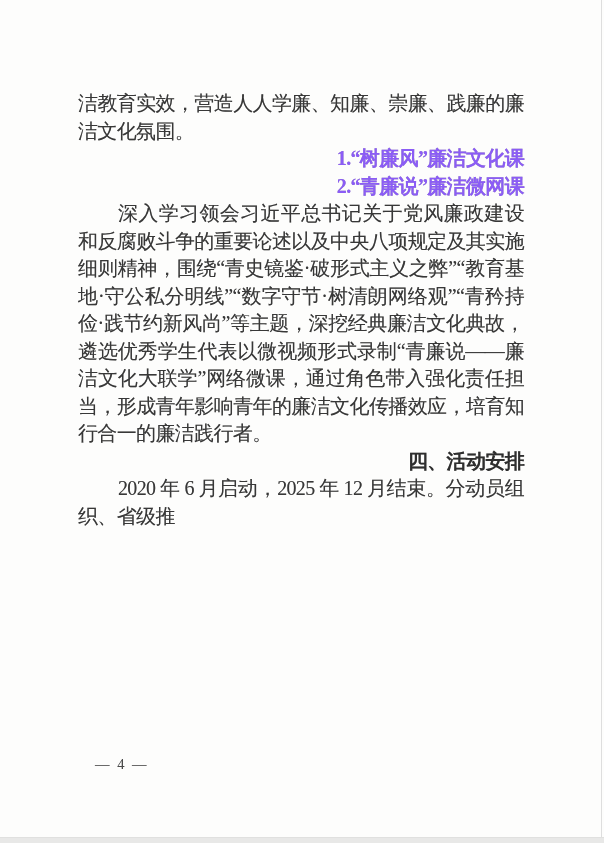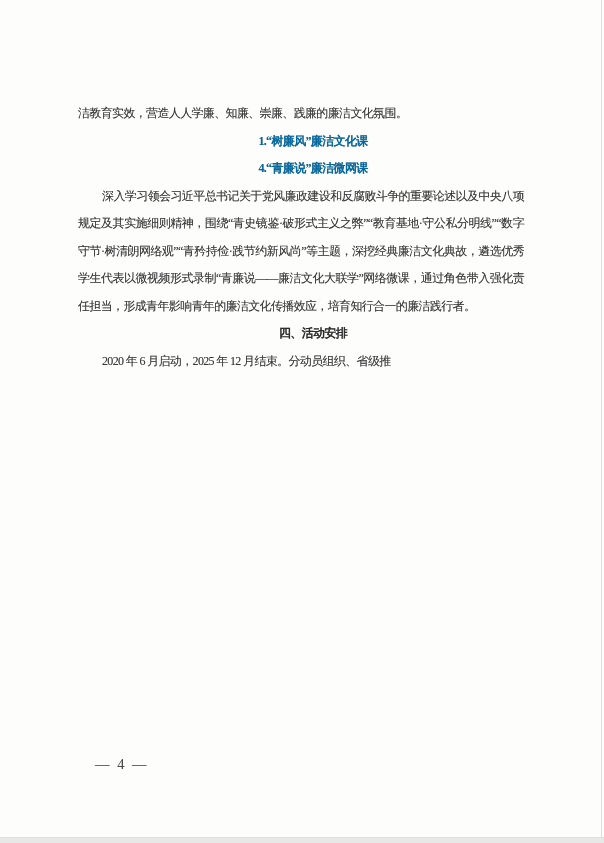--- a/index.html
+++ b/index.html
@@ -10,47 +10,47 @@
   .page {
     position: relative;
     width: 604px;
     height: 843px;
     background: #fdfdfc;
     overflow: hidden;
   }
   .content {
     position: absolute;
     left: 78px;
-    top: 100px;
+    top: 90px;
     width: 446px;
     font-family: "Liberation Serif", "DejaVu Serif", serif;
-    font-size: 12px;
+    font-size: 20px;
     letter-spacing: -0.65px;
     line-height: 27.5px;
     color: #383838;
     text-align: justify;
     text-shadow: 0 0 0.5px rgba(70,70,70,0.45);
   }
   .content p {
     margin: 0;
     padding: 0;
   }
   .indent {
     text-indent: 2em;
   }
   .heading-num {
     font-weight: 700;
     text-indent: 2em;
-    text-align: center;
-    color: #0369a1;
+    text-align: right;
+    color: #8b5cf6;
   }
   .heading-section {
     font-weight: 700;
     text-indent: 2em;
-    text-align: center;
+    text-align: right;
     font-family: "Liberation Sans", "DejaVu Sans", sans-serif;
     color: #2e2e2e;
   }
   .page-number {
     position: absolute;
     left: 95px;
     top: 756px;
     font-family: "Liberation Serif", "DejaVu Serif", serif;
     font-size: 14.5px;
     letter-spacing: 2px;
@@ -76,21 +76,21 @@
   }
 </style>
 </head>
 <body>
 
 <div class="page">
 
   <div class="content">
     <p class="body">洁教育实效，营造人人学廉、知廉、崇廉、践廉的廉洁文化氛围。</p>
     <p class="heading-num">1.“树廉风”廉洁文化课</p>
-    <p class="heading-num">4.“青廉说”廉洁微网课</p>
+    <p class="heading-num">2.“青廉说”廉洁微网课</p>
     <p class="body indent">深入学习领会习近平总书记关于党风廉政建设和反腐败斗争的重要论述以及中央八项规定及其实施细则精神，围绕“青史镜鉴·破形式主义之弊”“教育基地·守公私分明线”“数字守节·树清朗网络观”“青矜持俭·践节约新风尚”等主题，深挖经典廉洁文化典故，遴选优秀学生代表以微视频形式录制“青廉说——廉洁文化大联学”网络微课，通过角色带入强化责任担当，形成青年影响青年的廉洁文化传播效应，培育知行合一的廉洁践行者。</p>
     <p class="heading-section">四、活动安排</p>
     <p class="body indent">2020 年 6 月启动，2025 年 12 月结束。分动员组织、省级推</p>
   </div>
 
   <div class="page-number">— 4 —</div>
 
   <div class="scan-edge-right"></div>
   <div class="scan-edge-bottom"></div>
 

